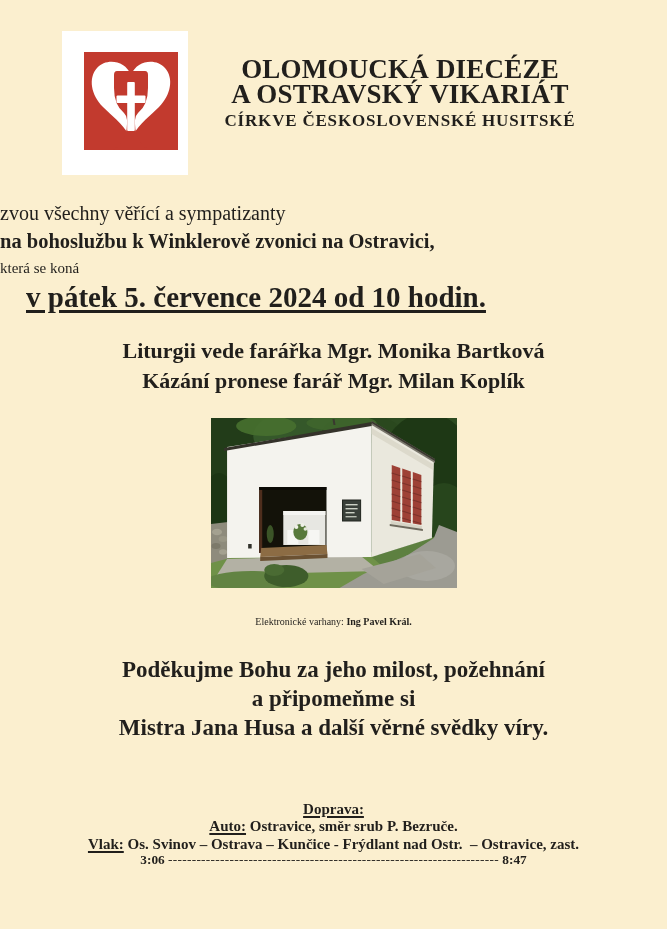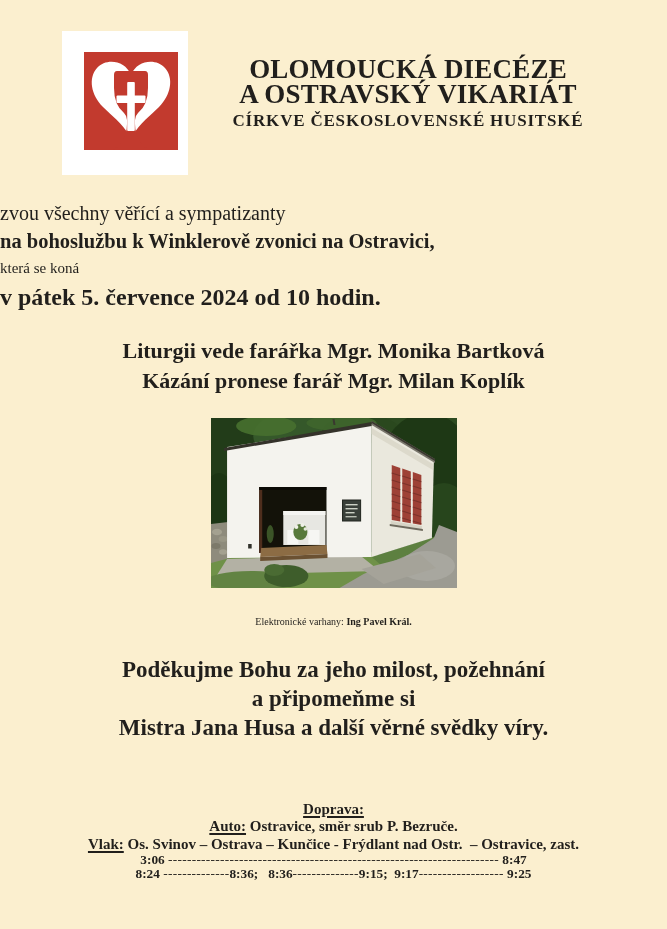--- a/index.html
+++ b/index.html
@@ -8,30 +8,30 @@
     width:667px;height:929px;
     background:#fbefcf;
     font-family:"Liberation Serif","DejaVu Serif",serif;
     color:#211f1c;
     overflow:hidden;
   }
   
   .logo-plate{position:absolute;left:62px;top:31px;width:126px;height:144px;background:#ffffff;}
   .logo-plate svg{position:absolute;left:22px;top:21px;width:94px;height:98px;display:block;}
   
-  .header-text{position:absolute;left:188px;top:57px;width:424px;text-align:center;font-weight:bold;margin-left:8px;}
+  .header-text{position:absolute;left:188px;top:57px;width:424px;text-align:center;font-weight:bold;}
   .header-text .h1{font-size:27px;line-height:25px;letter-spacing:0.2px;}
   .header-text .h3{font-size:17px;line-height:22px;letter-spacing:0.8px;margin-top:3px;}
   
   .invite{position:absolute;left:0;top:199px;width:667px;text-align:left;}
   .inv1{font-size:20px;line-height:28px;}
   .inv2{font-size:20.5px;line-height:29px;font-weight:bold;}
   .inv3{font-size:15px;line-height:25px;}
-  .inv4{font-size:24px;line-height:33px;font-weight:bold;
-        text-decoration-thickness:2.5px;text-underline-offset:3px;}
+  .inv4{font-size:29px;line-height:33px;font-weight:bold;
+        text-decoration:underline;text-decoration-thickness:2.5px;text-underline-offset:3px;padding-left:26px;}
   
   .clergy{position:absolute;left:0;top:336px;width:667px;text-align:center;
           font-weight:bold;font-size:22px;line-height:30px;}
   
   .photo-wrap{position:absolute;left:211px;top:418px;width:246px;height:170px;}
   .photo-wrap svg{display:block;width:246px;height:170px;}
   
   .organ-line{position:absolute;left:0;top:610px;width:667px;text-align:center;
               font-size:10px;line-height:24px;white-space:pre;}
   
@@ -159,16 +159,15 @@
     <div>Poděkujme Bohu za jeho milost, požehnání</div>
     <div>a připomeňme si</div>
     <div>Mistra Jana Husa a další věrné svědky víry.</div>
   </div>
 
   <div class="transport">
     <div class="t-title u">Doprava:</div>
     <div class="t-line"><span class="b u">Auto:</span><span class="b"> Ostravice, směr srub P. Bezruče.</span></div>
     <div class="t-line"><span class="b u">Vlak:</span><span class="b"> Os. Svinov – Ostrava – Kunčice - Frýdlant nad Ostr.  – Ostravice, zast.</span></div>
     <div class="t-row"><span class="b">3:06 </span><span class="dash">----------------------------------------------------------------------</span><span class="b"> 8:47</span></div>
-    <div class="t-row"><span class="b">8:24 </span><span class="dash">--------------</span><span class="b">8:36;   8:36</span><span class="dash">--------------</span><span class="b">9:15;  9:17</span><span class="dash">------------------</span><span class="b"> 9:25</span></div>
   </div>
 
 </div>
 
 </body></html>

